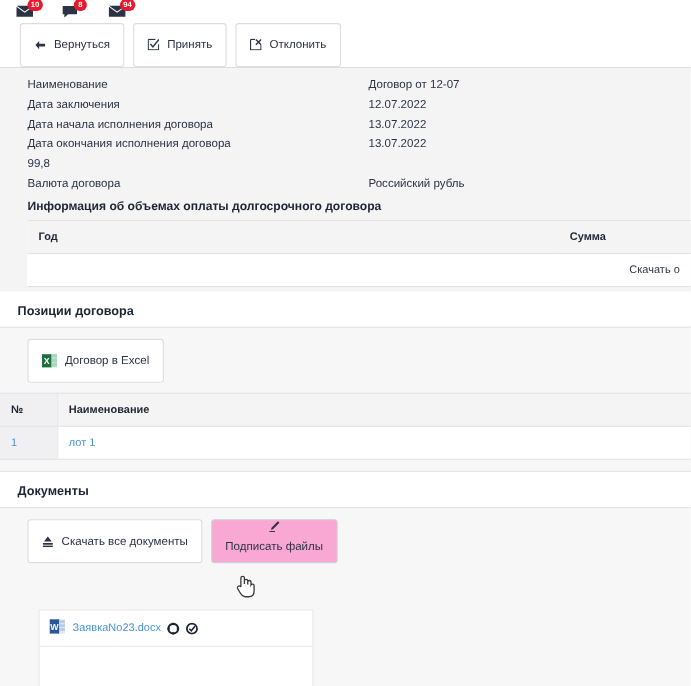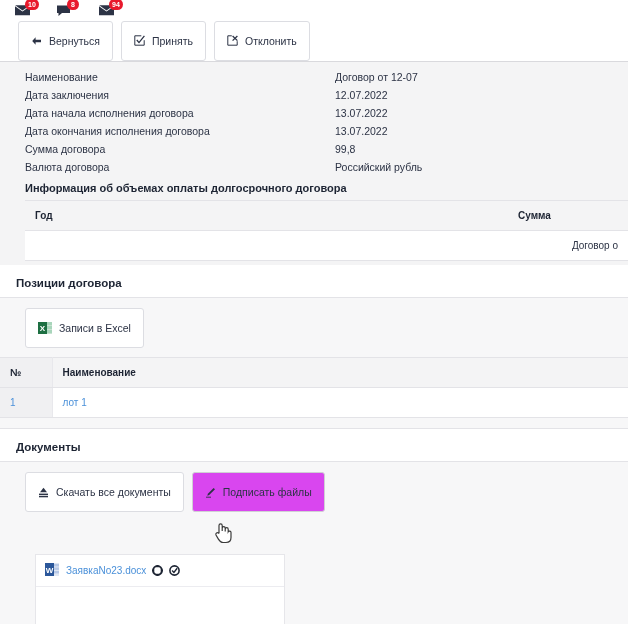--- a/index.html
+++ b/index.html
@@ -152,22 +152,23 @@
     font-size: 10px; padding: 9px 10px; background: #fff;
     border-bottom: 1px solid #e3e3e7;
   }
   .pos-tbl td a { color: #4a90d9; text-decoration: none; }
 
   
   .docs-body { display: flex; padding-left: 25px; }
   .docs-left { width: 310px; }
   .files-label { font-size: 10.5px; color: #2c3345; margin-top: 18px; }
   .btn-active {
-    background: #d946ef;
+    background: #f9a8d4;
     border: 1px solid #d0d0d4;
+    flex-direction: column;
   }
   .file-card {
     width: 250px;
     background: #ffffff;
     border: 1px solid #e6e6ea;
     margin-top: 42px;
     margin-left: 10px;
   }
   .file-card-top {
     display: flex; align-items: center; gap: 6px;
@@ -249,21 +250,20 @@
       </div>
       <div class="field-row">
         <div class="field-label">Дата начала исполнения договора</div>
         <div class="field-value">13.07.2022</div>
       </div>
       <div class="field-row">
         <div class="field-label">Дата окончания исполнения договора</div>
         <div class="field-value">13.07.2022</div>
       </div>
       <div class="field-row">
-        <div class="field-label">Сумма договора</div>
         <div class="field-value">99,8</div>
       </div>
       <div class="field-row">
         <div class="field-label">Валюта договора</div>
         <div class="field-value">Российский рубль</div>
       </div>
     </div>
 
   <div class="section-sub">Информация об объемах оплаты долгосрочного договора</div>
 
@@ -271,42 +271,42 @@
     <table class="tbl">
       <thead>
         <tr>
           <th>Год</th>
           <th style="text-align:left;width:120px">Сумма</th>
         </tr>
       </thead>
       <tbody>
         <tr>
           <td></td>
-          <td class="empty-note">Договор о</td>
+          <td class="empty-note">Скачать о</td>
         </tr>
       </tbody>
     </table>
   </div>
 </div>
 
 <div class="section-title">Позиции договора</div>
 <div class="card">
   <div class="card-toolbar">
     <button class="btn">
       <span class="ic">
         <svg width="14" height="14" viewBox="0 0 14 14">
           <rect x="0" y="1" width="9" height="12" fill="#1d6f42"></rect>
           <rect x="9" y="1" width="5" height="12" fill="#c9e3d2"></rect>
           <rect x="9" y="1" width="5" height="3" fill="#a8d5bb"></rect>
           <rect x="9" y="5" width="5" height="3" fill="#a8d5bb"></rect>
           <rect x="9" y="9" width="5" height="3" fill="#a8d5bb"></rect>
           <text x="4.5" y="10" font-size="8" font-weight="bold" fill="#ffffff" text-anchor="middle" font-family="Liberation Sans">X</text>
         </svg>
       </span>
-      <span>Записи в Excel</span>
+      <span>Договор в Excel</span>
     </button>
   </div>
   <div class="pos-table-wrap">
     <table class="pos-tbl">
       <thead>
         <tr>
           <th class="col-num">№</th>
           <th>Наименование</th>
         </tr>
       </thead>

